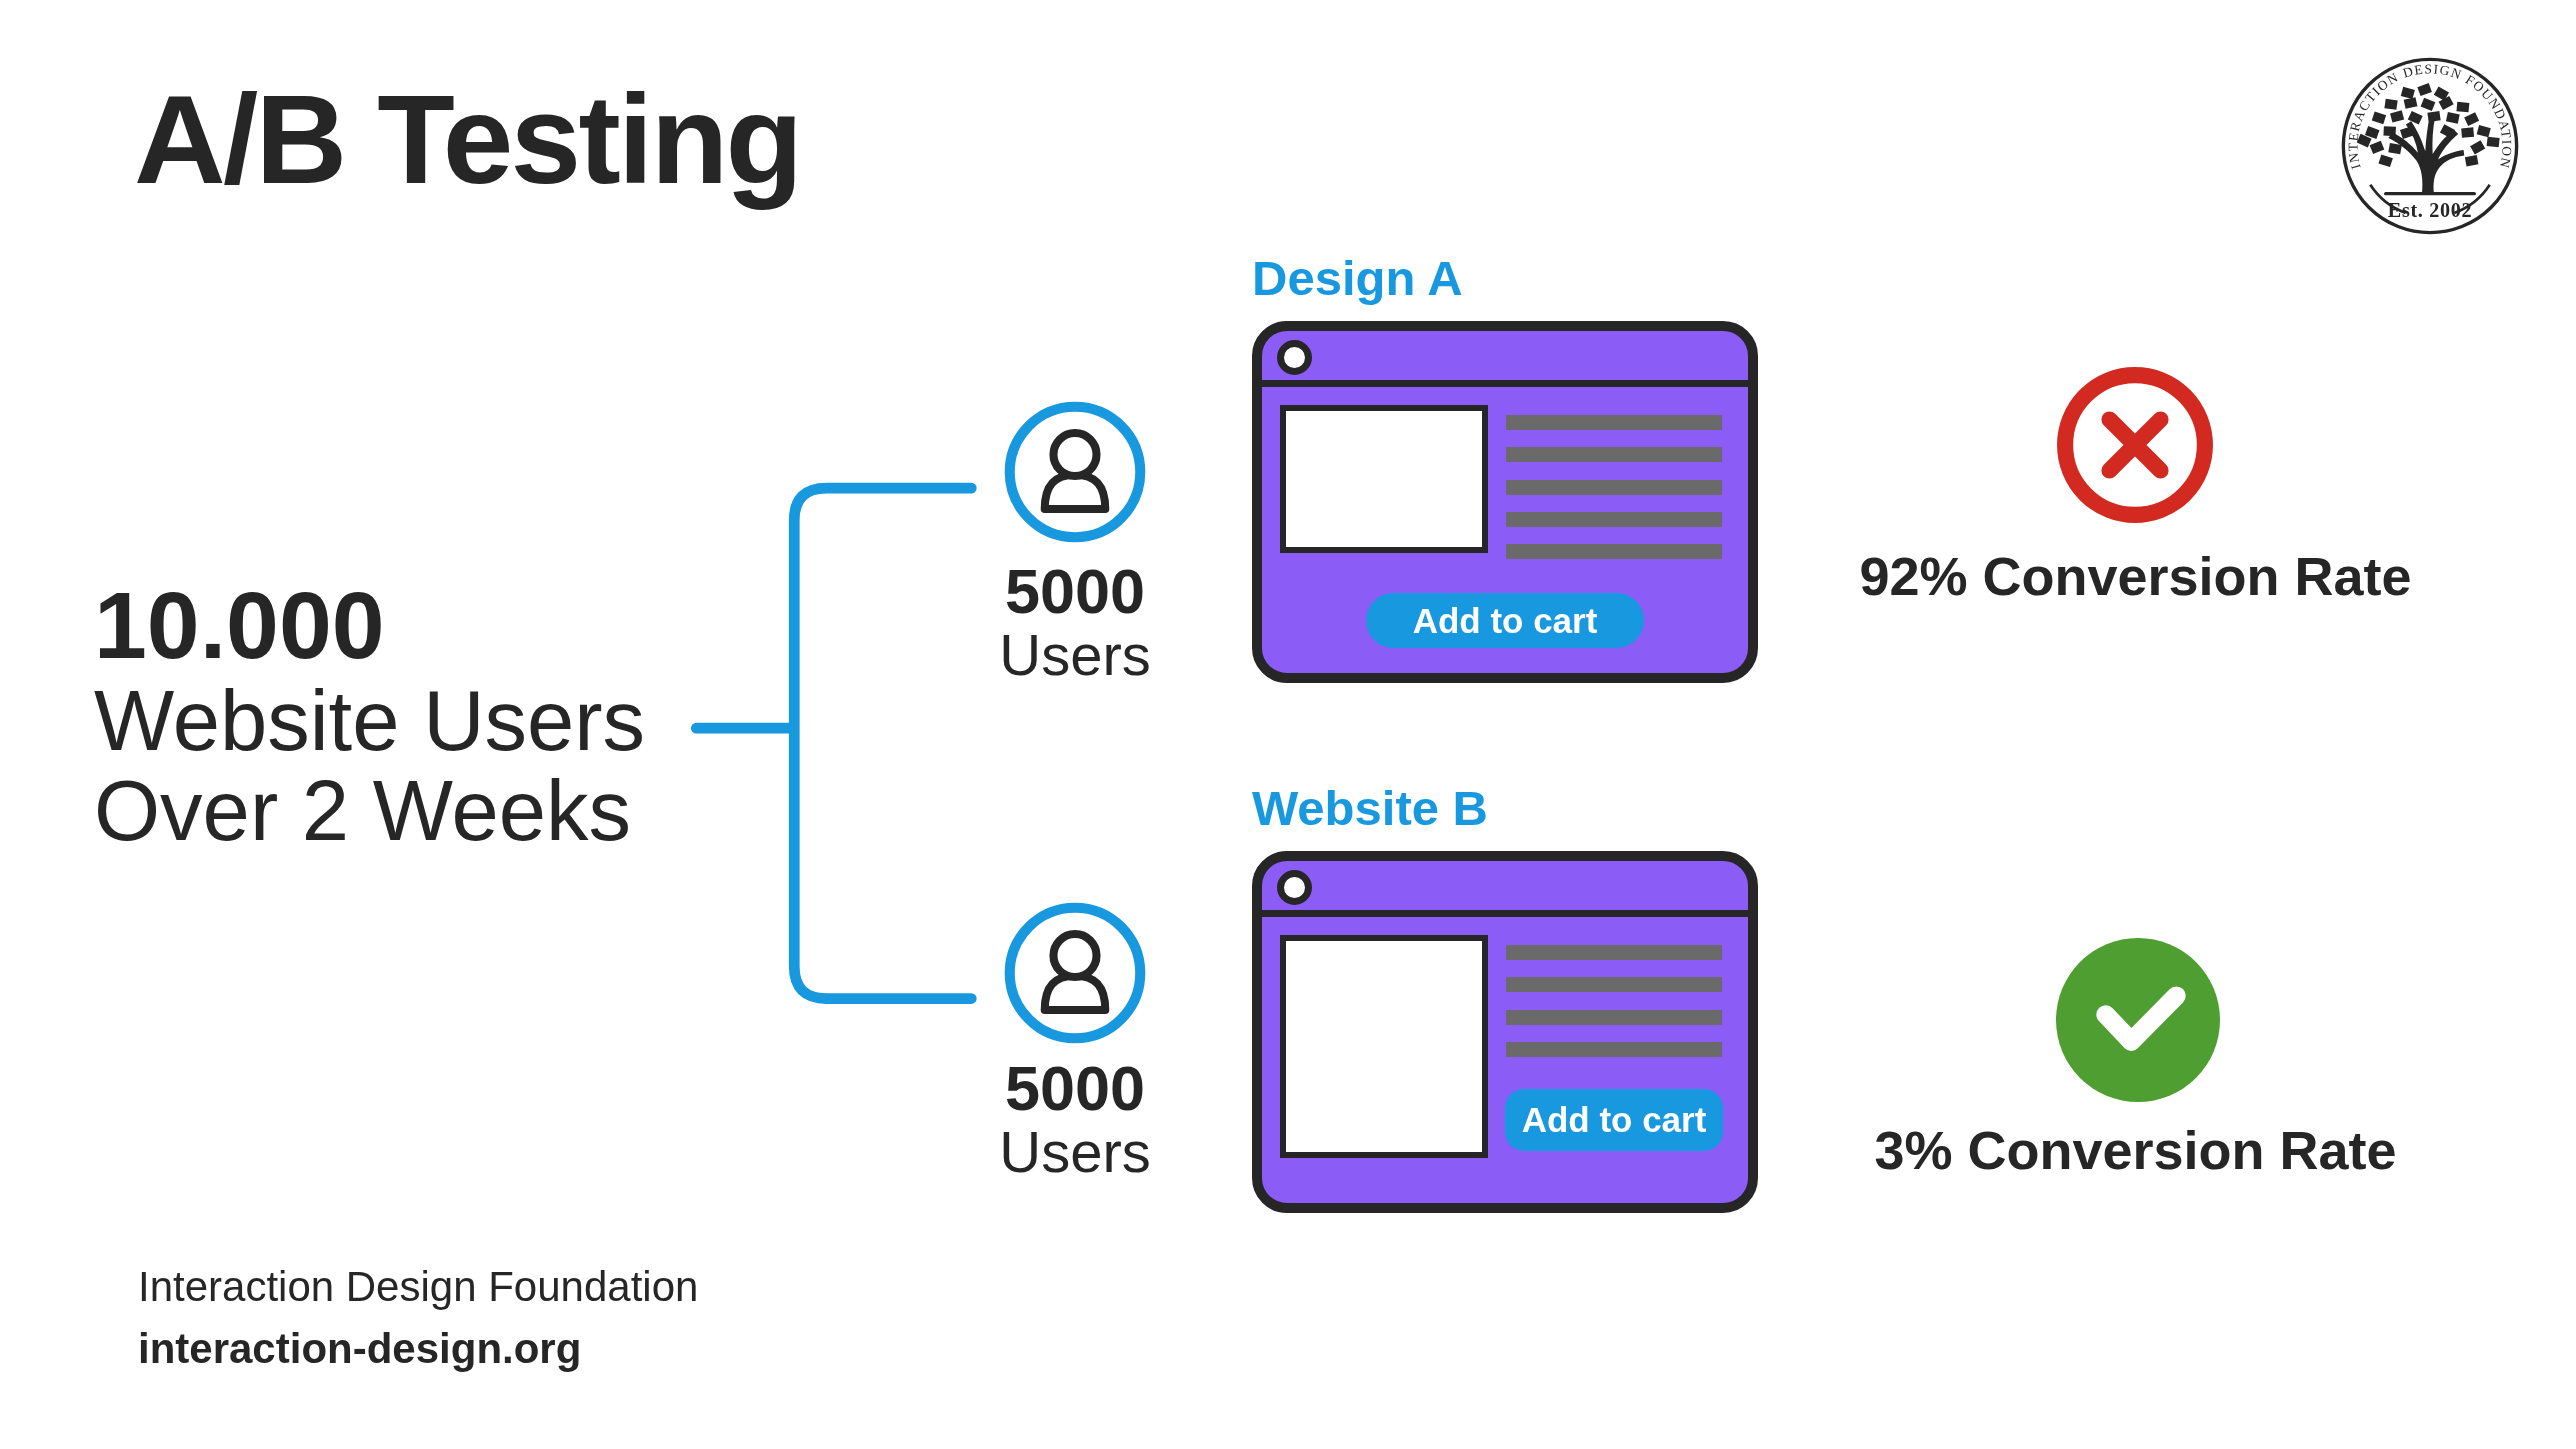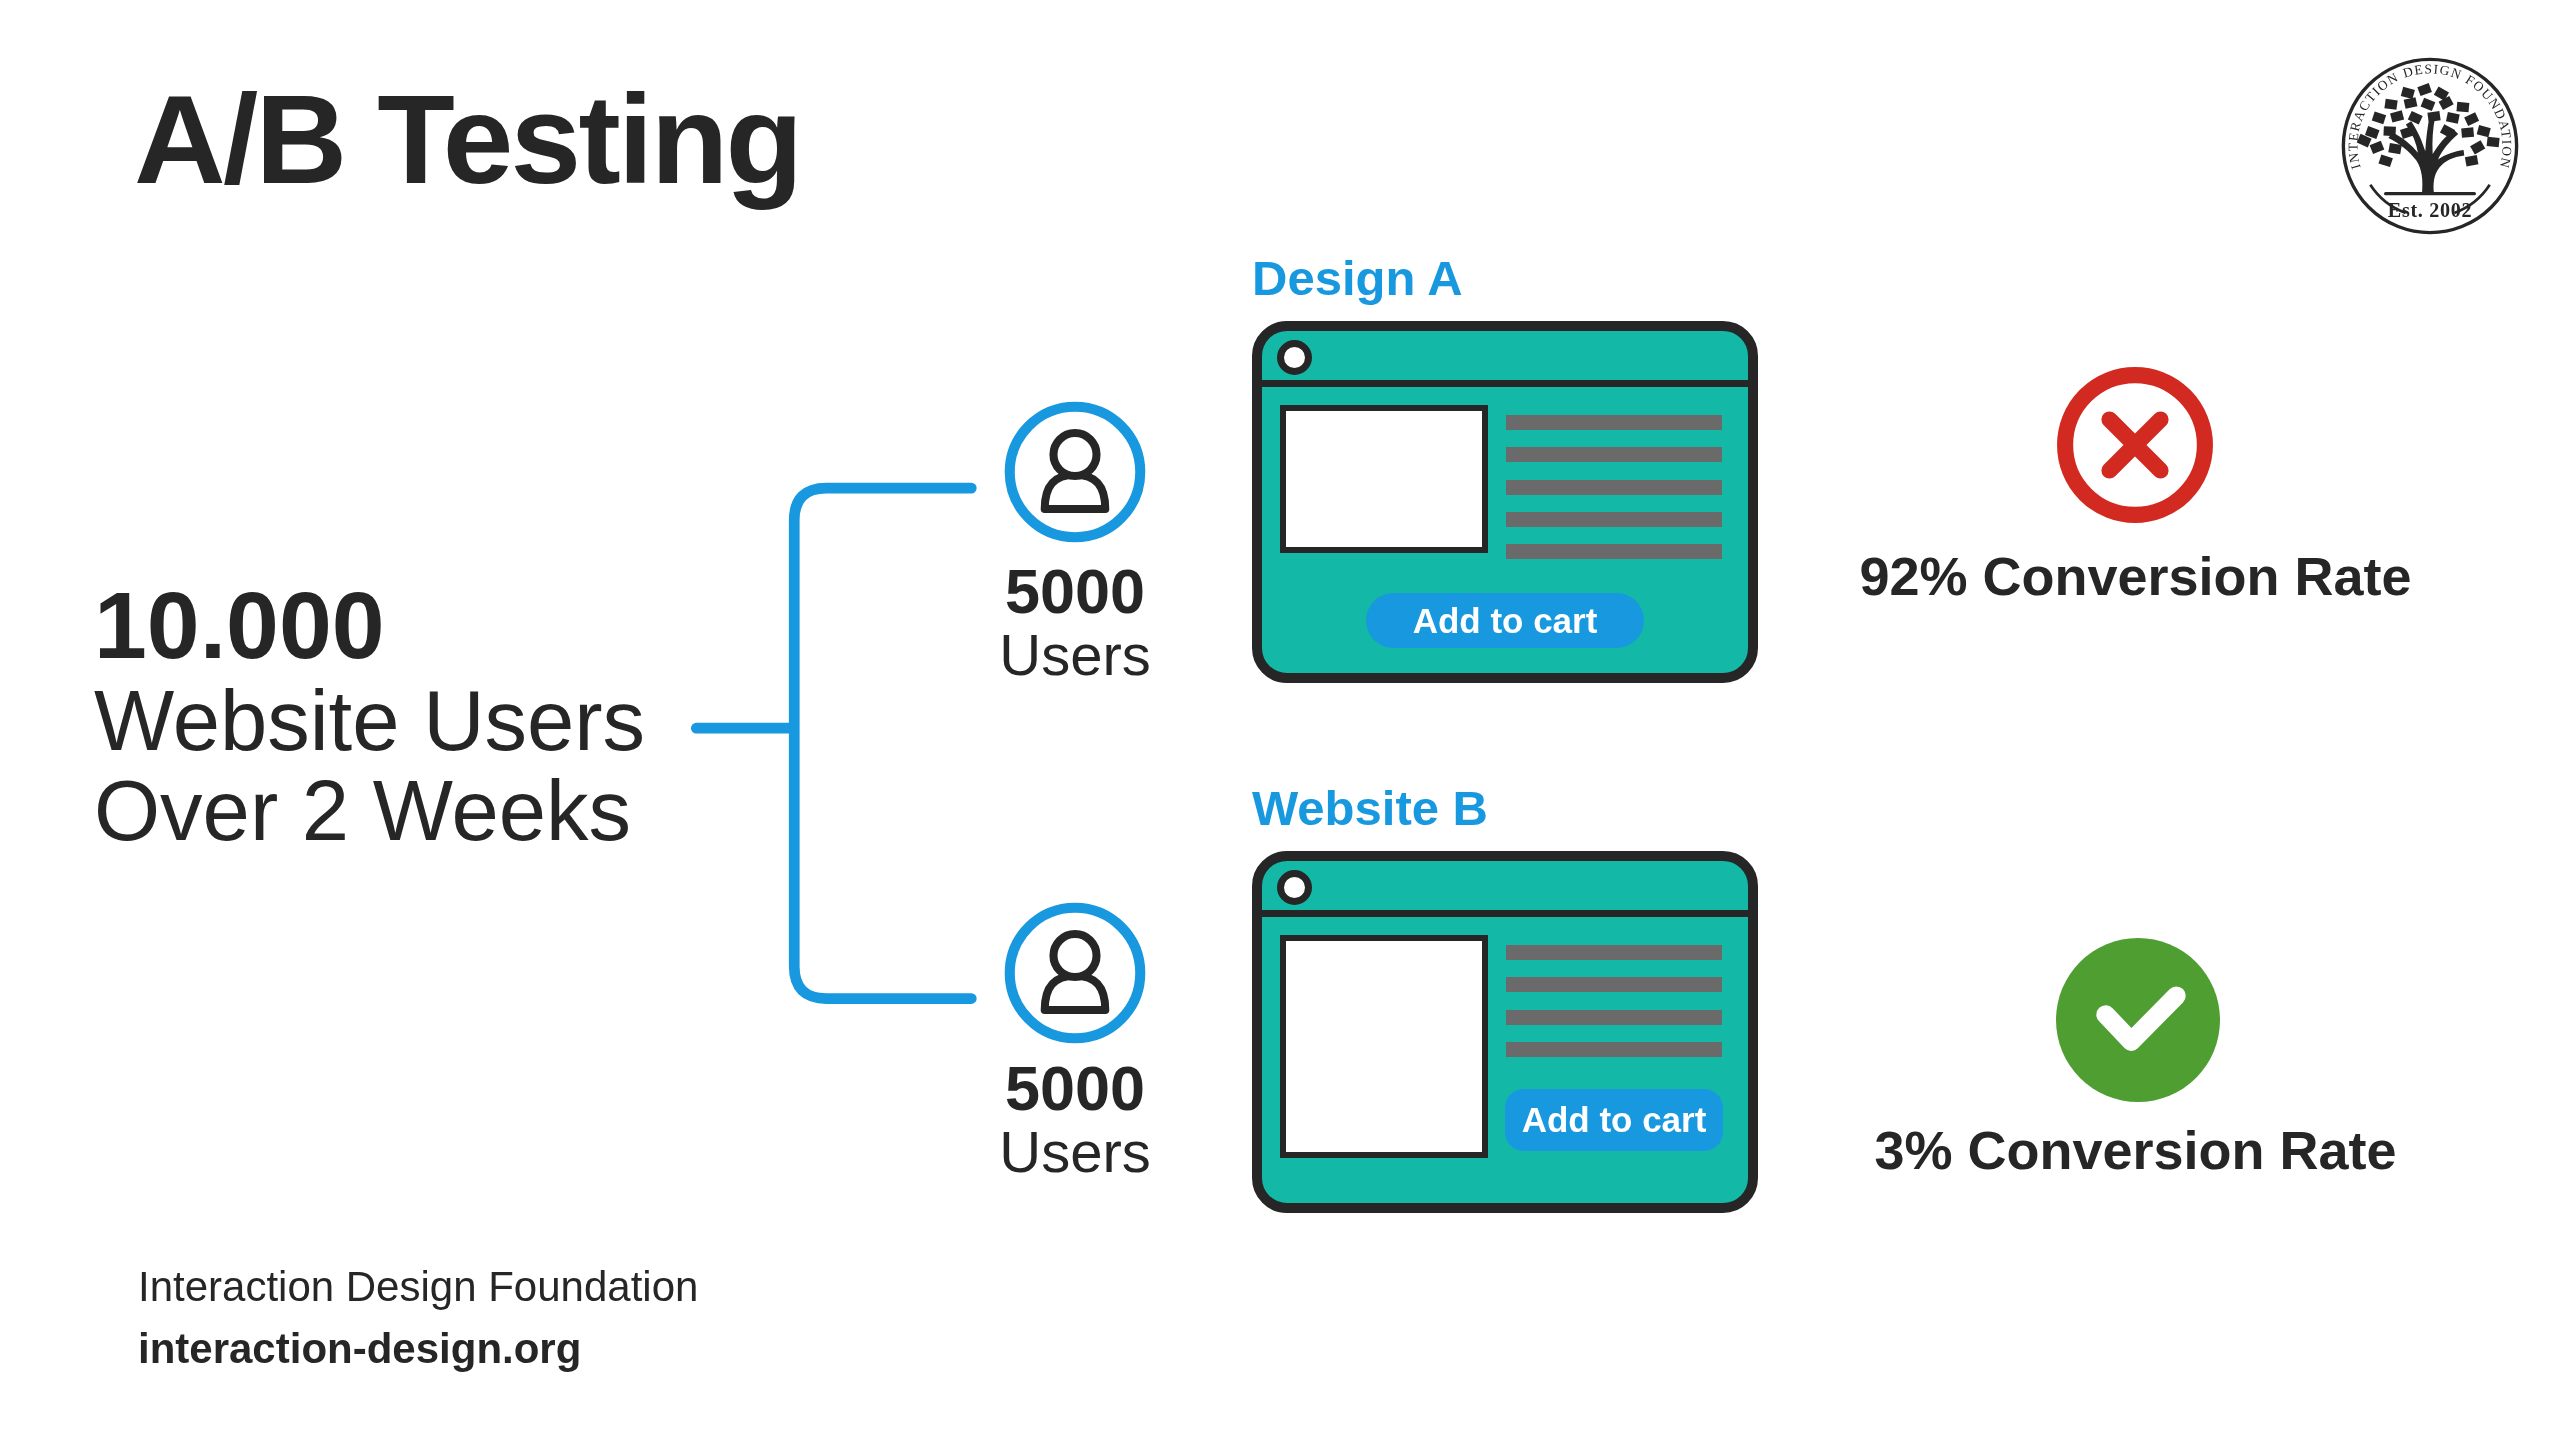--- a/index.html
+++ b/index.html
@@ -47,21 +47,21 @@
   
   .design-label { width: 506px; text-align: left; font-size: 49px; font-weight: 700; color: var(--accent-blue); }
   .design-label-a { left: 1252px; top: 250px; }
   .design-label-b { left: 1252px; top: 780px; }
 
   
   .window {
     width: 506px; height: 362px;
     border: 10px solid var(--dark);
     border-radius: 35px;
-    background: #14b8a6;
+    background: #8b5cf6;
   }
   .window-a { left: 1252px; top: 321px; }
   .window-b { left: 1252px; top: 851px; }
   .winbar { position: relative; height: 56px; border-bottom: 7.4px solid var(--dark); }
   .windot {
     position: absolute; left: 14.8px; top: 8.7px;
     width: 35px; height: 35px;
     border: 7.4px solid var(--dark); border-radius: 50%;
     background: #fff;
   }

